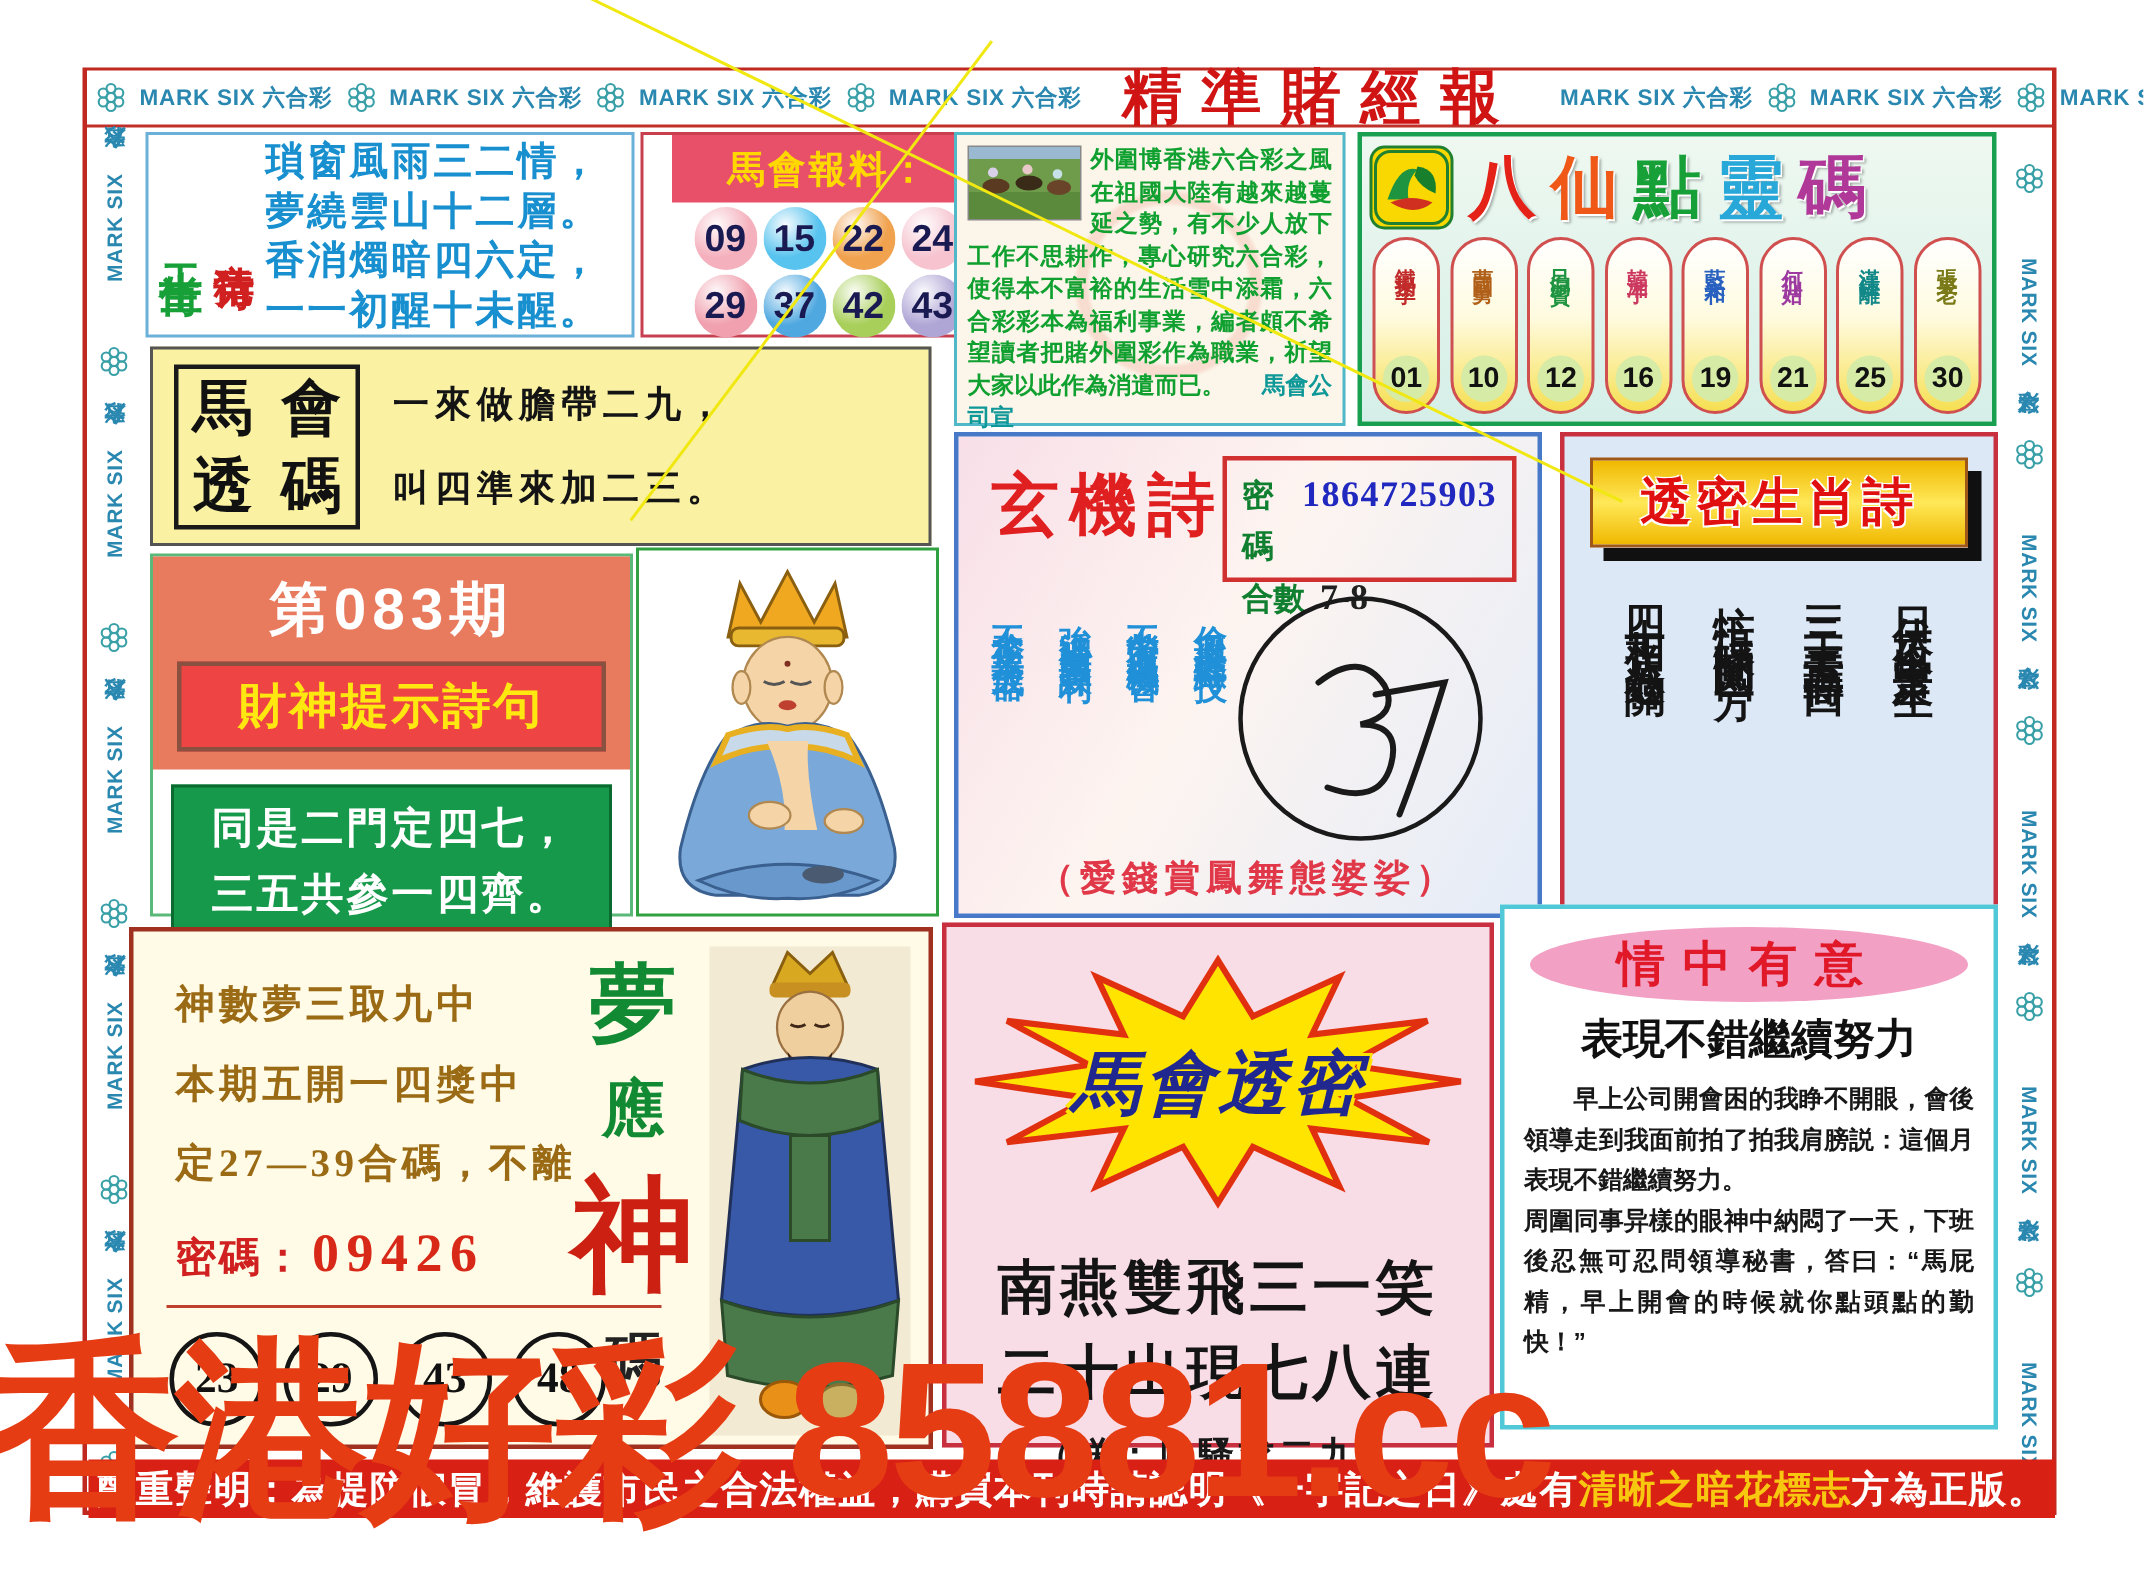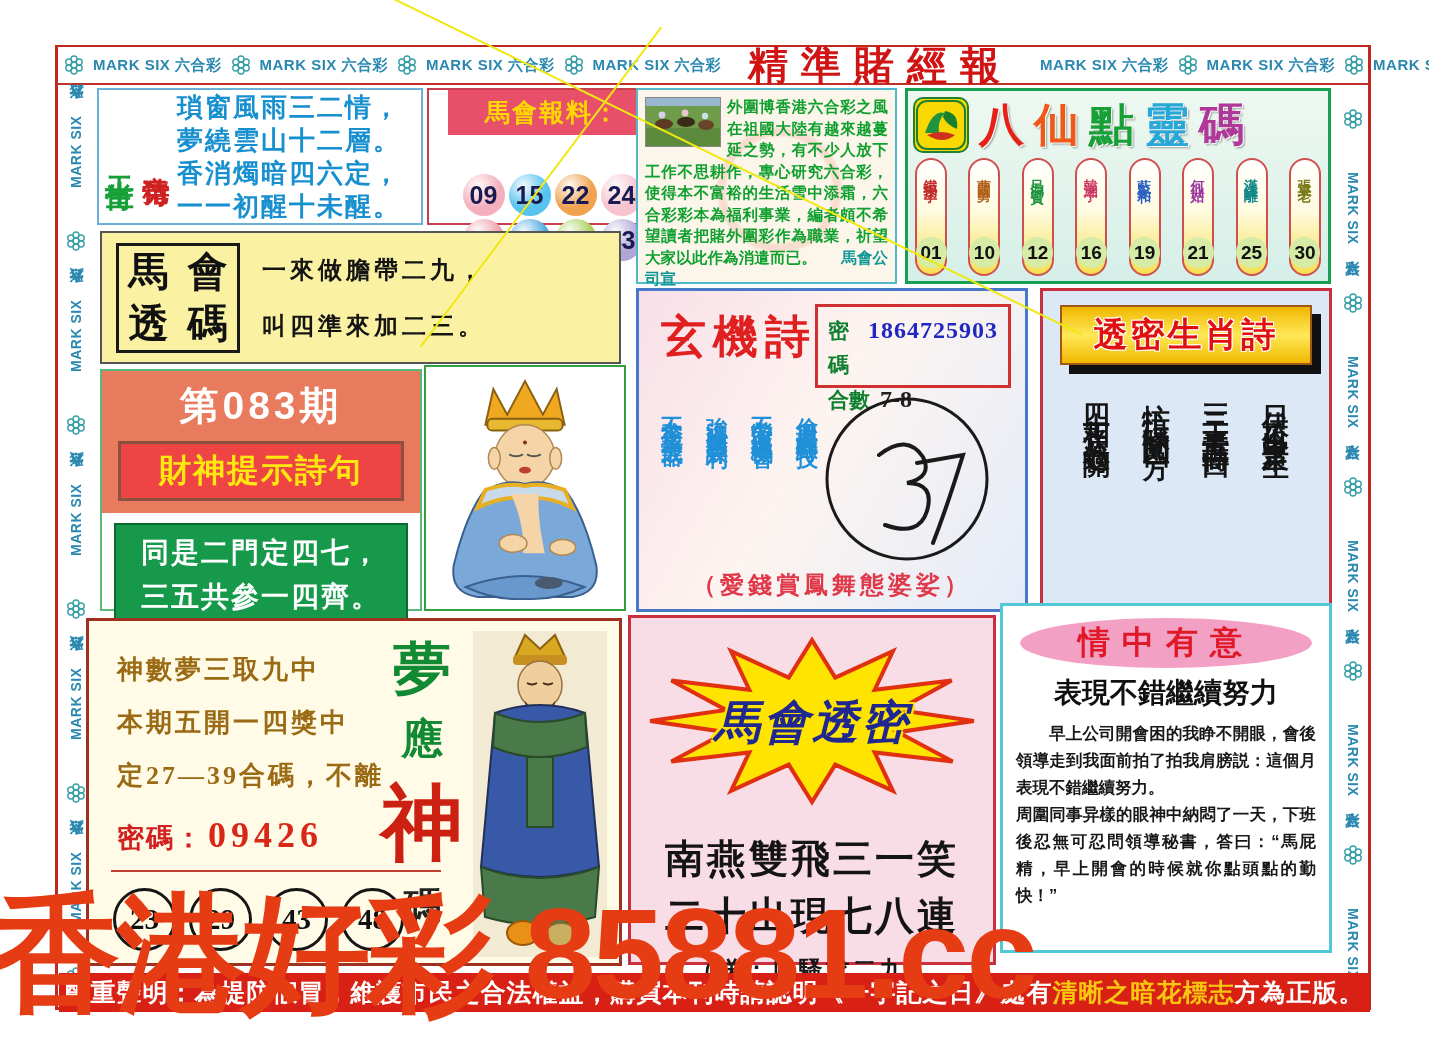--- a/index.html
+++ b/index.html
@@ -30,41 +30,41 @@
           display:flex;align-items:center;padding:4px 6px;gap:8px;}
   .zlabel{writing-mode:vertical-rl;font-weight:900;letter-spacing:2px;line-height:1;}
   .zmain{color:#18a038;font-size:29px;}
   .zsub{color:#d02020;font-size:27px;}
   .zpoem{color:#1890d0;font-size:26px;font-weight:900;line-height:33px;letter-spacing:2px;white-space:nowrap;}
 
   
   .tips{left:427px;top:88px;width:232px;height:137px;border:2px solid #c84050;background:#fff;padding-left:19px;}
   .tips-head{background:#e8506a;color:#ffd800;font-size:25px;font-weight:900;text-align:center;
              letter-spacing:2px;padding:6px 0;}
-  .tips-body{display:flex;flex-wrap:wrap;justify-content:center;gap:3px 4px;padding:3px 2px;margin-top:36px;}
+  .tips-body{display:flex;flex-wrap:wrap;justify-content:center;gap:3px 4px;padding:3px 2px;}
   .ball{width:42px;height:42px;border-radius:50%;display:flex;align-items:center;justify-content:center;
         font-size:25px;font-weight:900;color:#1a1a52;
         background-image:radial-gradient(circle at 35% 28%,rgba(255,255,255,.95),rgba(255,255,255,0) 55%);}
 
   
   .news{left:636px;top:88px;width:261px;height:196px;border:2px solid #50b8c8;background:#fcf6ea;
         padding:6px 7px;font-size:15.5px;line-height:21.5px;color:#10a030;font-weight:700;text-align:justify;
         background-image:radial-gradient(circle at 55% 52%,rgba(230,120,100,0) 30%,rgba(230,120,100,.20) 32% 35%,rgba(230,120,100,0) 37%);}
   .news-photo{float:left;width:74px;height:48px;margin:1px 6px 2px 0;border:1px solid #888;}
   .news-sign{color:#0f9898;font-weight:900;}
 
   
   .immortals{left:905px;top:88px;width:426px;height:196px;border:3px solid #18a050;
              background:linear-gradient(#eef8f0,#d5efe8);padding:3px 5px;}
   .imm-head{display:flex;align-items:center;gap:10px;height:62px;}
   .imm-icon{width:52px;height:52px;border-radius:10px;background:#f8d800;border:2px solid #208030;flex:none;}
   .imm-title{font-size:45px;font-weight:900;letter-spacing:10px;white-space:nowrap;
              text-shadow:1px 1px 0 #fff,2px 2px 2px rgba(0,0,0,.35);}
   .imm-row{display:flex;justify-content:space-between;padding:2px 2px;}
-  .capsule{width:32px;height:118px;border:2px solid #d05050;border-radius:23px;
+  .capsule{width:45px;height:118px;border:2px solid #d05050;border-radius:23px;
            background:linear-gradient(180deg,#ffffff 0%,#fffbe0 45%,#f6df52 100%);
            display:flex;flex-direction:column;align-items:center;padding:8px 0 6px;box-sizing:border-box;}
   .cap-name{writing-mode:vertical-rl;font-size:14px;font-weight:900;letter-spacing:5px;}
   .cap-num{margin-top:auto;width:31px;height:31px;border-radius:50%;background:#d5eba6;
            display:flex;align-items:center;justify-content:center;font-size:19px;font-weight:800;color:#111;}
 
   
   .touma{left:100px;top:231px;width:521px;height:133px;background:#faf2a2;border:2px solid #555;
          display:flex;align-items:center;gap:22px;padding:10px 14px;}
   .touma-box{width:118px;height:104px;border:3px solid #1a1a1a;display:grid;grid-template-columns:1fr 1fr;

